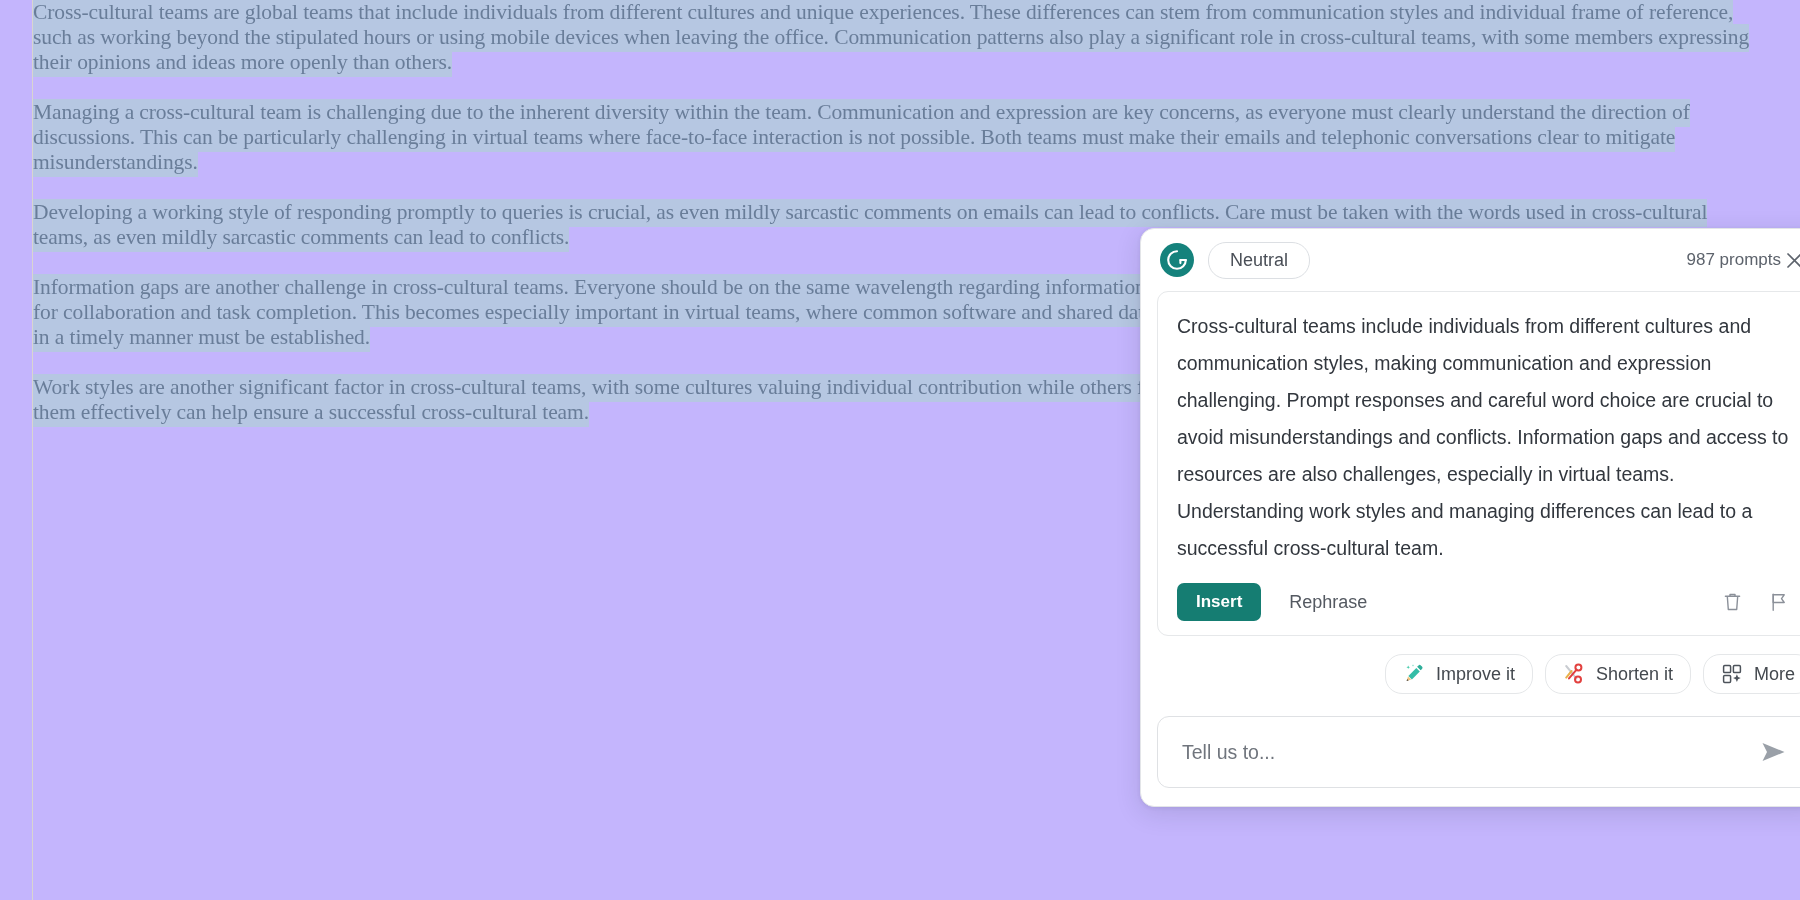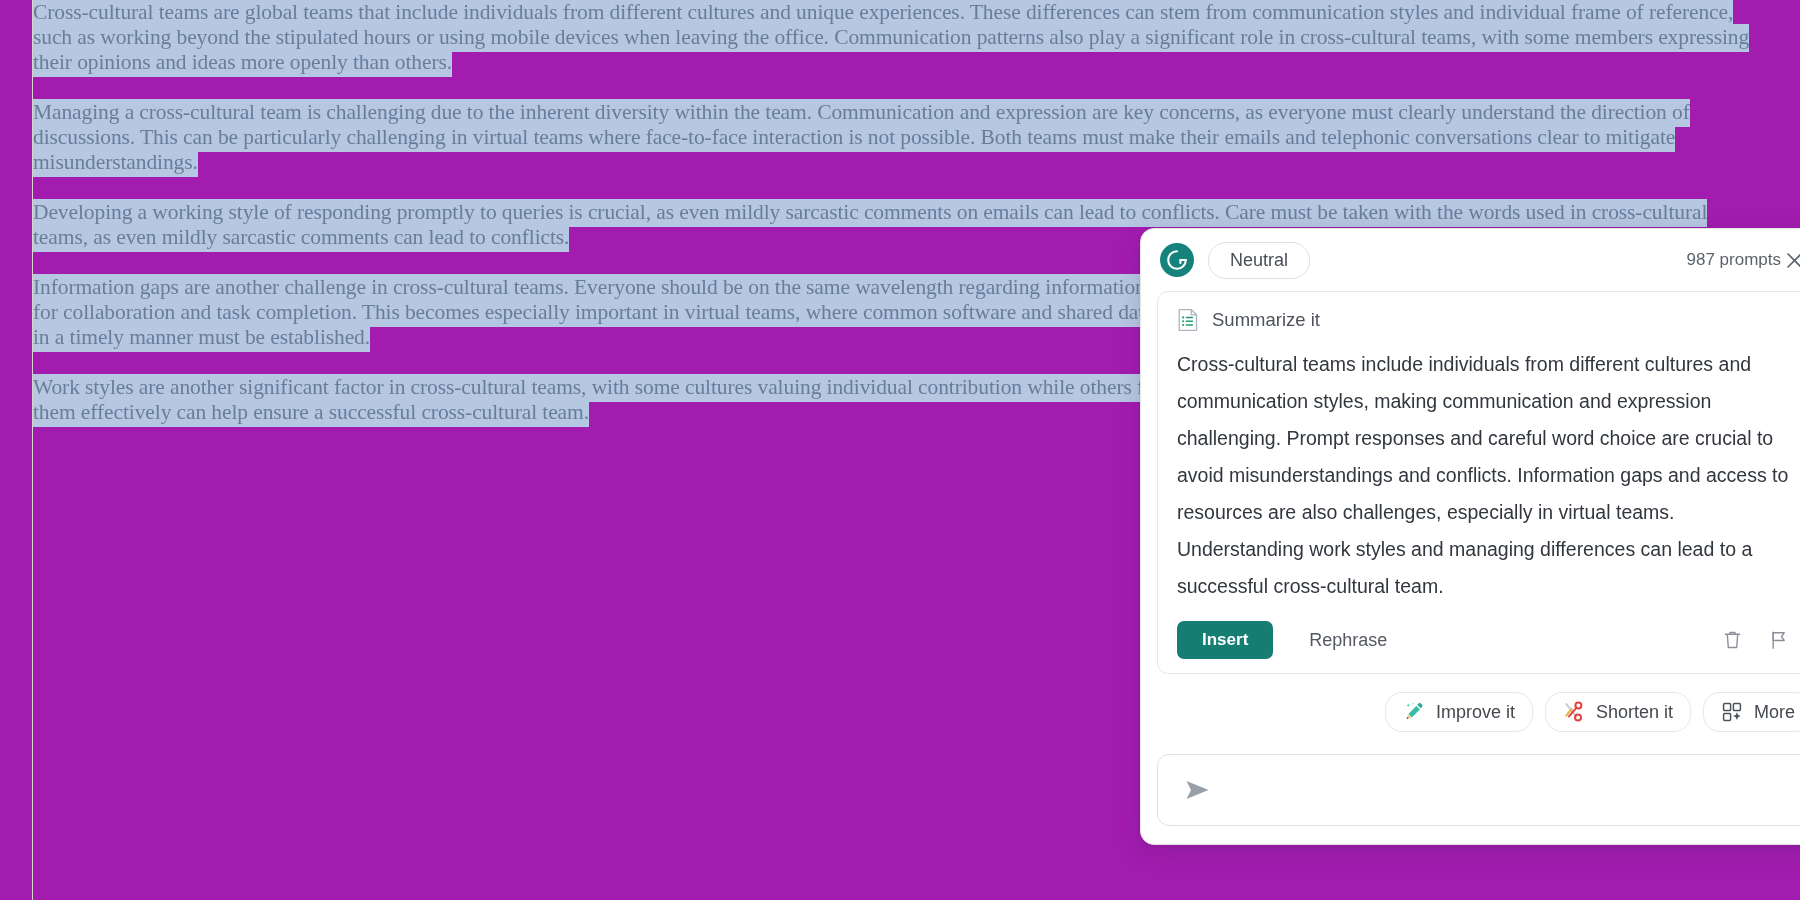--- a/index.html
+++ b/index.html
@@ -20,21 +20,21 @@
     overflow: hidden;
   }
 
   
   .doc-page {
     position: absolute;
     left: 0;
     top: 0;
     width: 1800px;
     height: 900px;
-    background: #a21caf;
+    background: #c4b5fd;
     box-sizing: border-box;
   }
   .doc-margin-line {
     position: absolute;
     left: 32px;
     top: 0;
     width: 1px;
     height: 900px;
     background: #d8d5d0;
   }
@@ -159,26 +159,26 @@
     display: flex;
     align-items: center;
   }
   .insert-btn {
     background: #157d72;
     color: #ffffff;
     font-size: 17px;
     font-weight: bold;
     border: none;
     border-radius: 7px;
-    padding: 9px 25px;
+    padding: 9px 19px;
     cursor: pointer;
     font-family: "Liberation Sans", sans-serif;
   }
   .rephrase-btn {
-    margin-left: 30px;
+    margin-left: 22px;
     font-size: 18px;
     color: #545961;
     cursor: pointer;
     background: none;
     border: none;
     font-family: "Liberation Sans", sans-serif;
   }
   .sugg-actions-spacer { flex: 1 1 auto; }
   .icon-btn {
     width: 30px;
@@ -282,35 +282,20 @@
 
       <div class="close-btn">
         <svg width="19" height="19" viewBox="0 0 19 19" aria-hidden="true">
           <path d="M3 3 L16 16 M16 3 L3 16" stroke="currentColor" stroke-width="1.7" stroke-linecap="round"></path>
         </svg>
       </div>
     </div>
 
     <div class="sugg-card">
 
-      <div class="sugg-title-row">
-        <span class="sugg-title-icon">
-          <svg width="22" height="24" viewBox="0 0 22 24" aria-hidden="true">
-            <path d="M2.2 1.6h12.1l5.2 5.2v15.6H2.2z" fill="#ffffff" stroke="#aeb4bd" stroke-width="1.3" stroke-linejoin="round"></path>
-            <path d="M14.3 1.6v5.2h5.2" fill="none" stroke="#aeb4bd" stroke-width="1.3" stroke-linejoin="round"></path>
-            <circle cx="6.1" cy="9.4" r="1.05" fill="#1f9d72"></circle>
-            <circle cx="6.1" cy="13.2" r="1.05" fill="#1f9d72"></circle>
-            <circle cx="6.1" cy="17.0" r="1.05" fill="#1f9d72"></circle>
-            <rect x="8.6" y="8.7" width="7.6" height="1.5" rx="0.7" fill="#1f9d72"></rect>
-            <rect x="8.6" y="12.5" width="7.6" height="1.5" rx="0.7" fill="#1f9d72"></rect>
-            <rect x="8.6" y="16.3" width="7.6" height="1.5" rx="0.7" fill="#1f9d72"></rect>
-          </svg>
-        </span>
-        <span class="sugg-title-text">Summarize it</span>
-      </div>
 
       <div class="sugg-body">Cross-cultural teams include individuals from different cultures and communication styles, making communication and expression challenging. Prompt responses and careful word choice are crucial to avoid misunderstandings and conflicts. Information gaps and access to resources are also challenges, especially in virtual teams. Understanding work styles and managing differences can lead to a successful cross-cultural team.</div>
 
       <div class="sugg-actions">
         <button class="insert-btn">Insert</button>
         <button class="rephrase-btn">Rephrase</button>
         <div class="sugg-actions-spacer"></div>
         <div class="icon-btn">
           <svg width="21" height="22" viewBox="0 0 21 22" aria-hidden="true">
             <path d="M3.4 5.3h14.2" stroke="currentColor" stroke-width="1.4" stroke-linecap="round" fill="none"></path>
@@ -364,20 +349,21 @@
             <rect x="12.4" y="2.6" width="7.0" height="7.0" rx="1.1" fill="none" stroke="#4d535b" stroke-width="1.5"></rect>
             <rect x="2.6" y="12.4" width="7.0" height="7.0" rx="1.1" fill="none" stroke="#4d535b" stroke-width="1.5"></rect>
             <path d="M15.9 11.3l1.15 2.65 2.65 1.15-2.65 1.15-1.15 2.65-1.15-2.65-2.65-1.15 2.65-1.15z" fill="#4d535b"></path>
           </svg>
         </span>
         <span>More</span>
       </div>
     </div>
 
     <div class="prompt-input-wrap">
+      <input class="prompt-input" type="text" placeholder="Tell us to..." style="">
       <div class="send-btn">
         <svg width="30" height="26" viewBox="0 0 30 26" aria-hidden="true">
           <path d="M3.5 4.0 L25.5 13.0 L3.5 22.0 L8.0 13.0 Z" fill="currentColor"></path>
         </svg>
       </div>
     </div>
 
   </div>
 </div>
 

